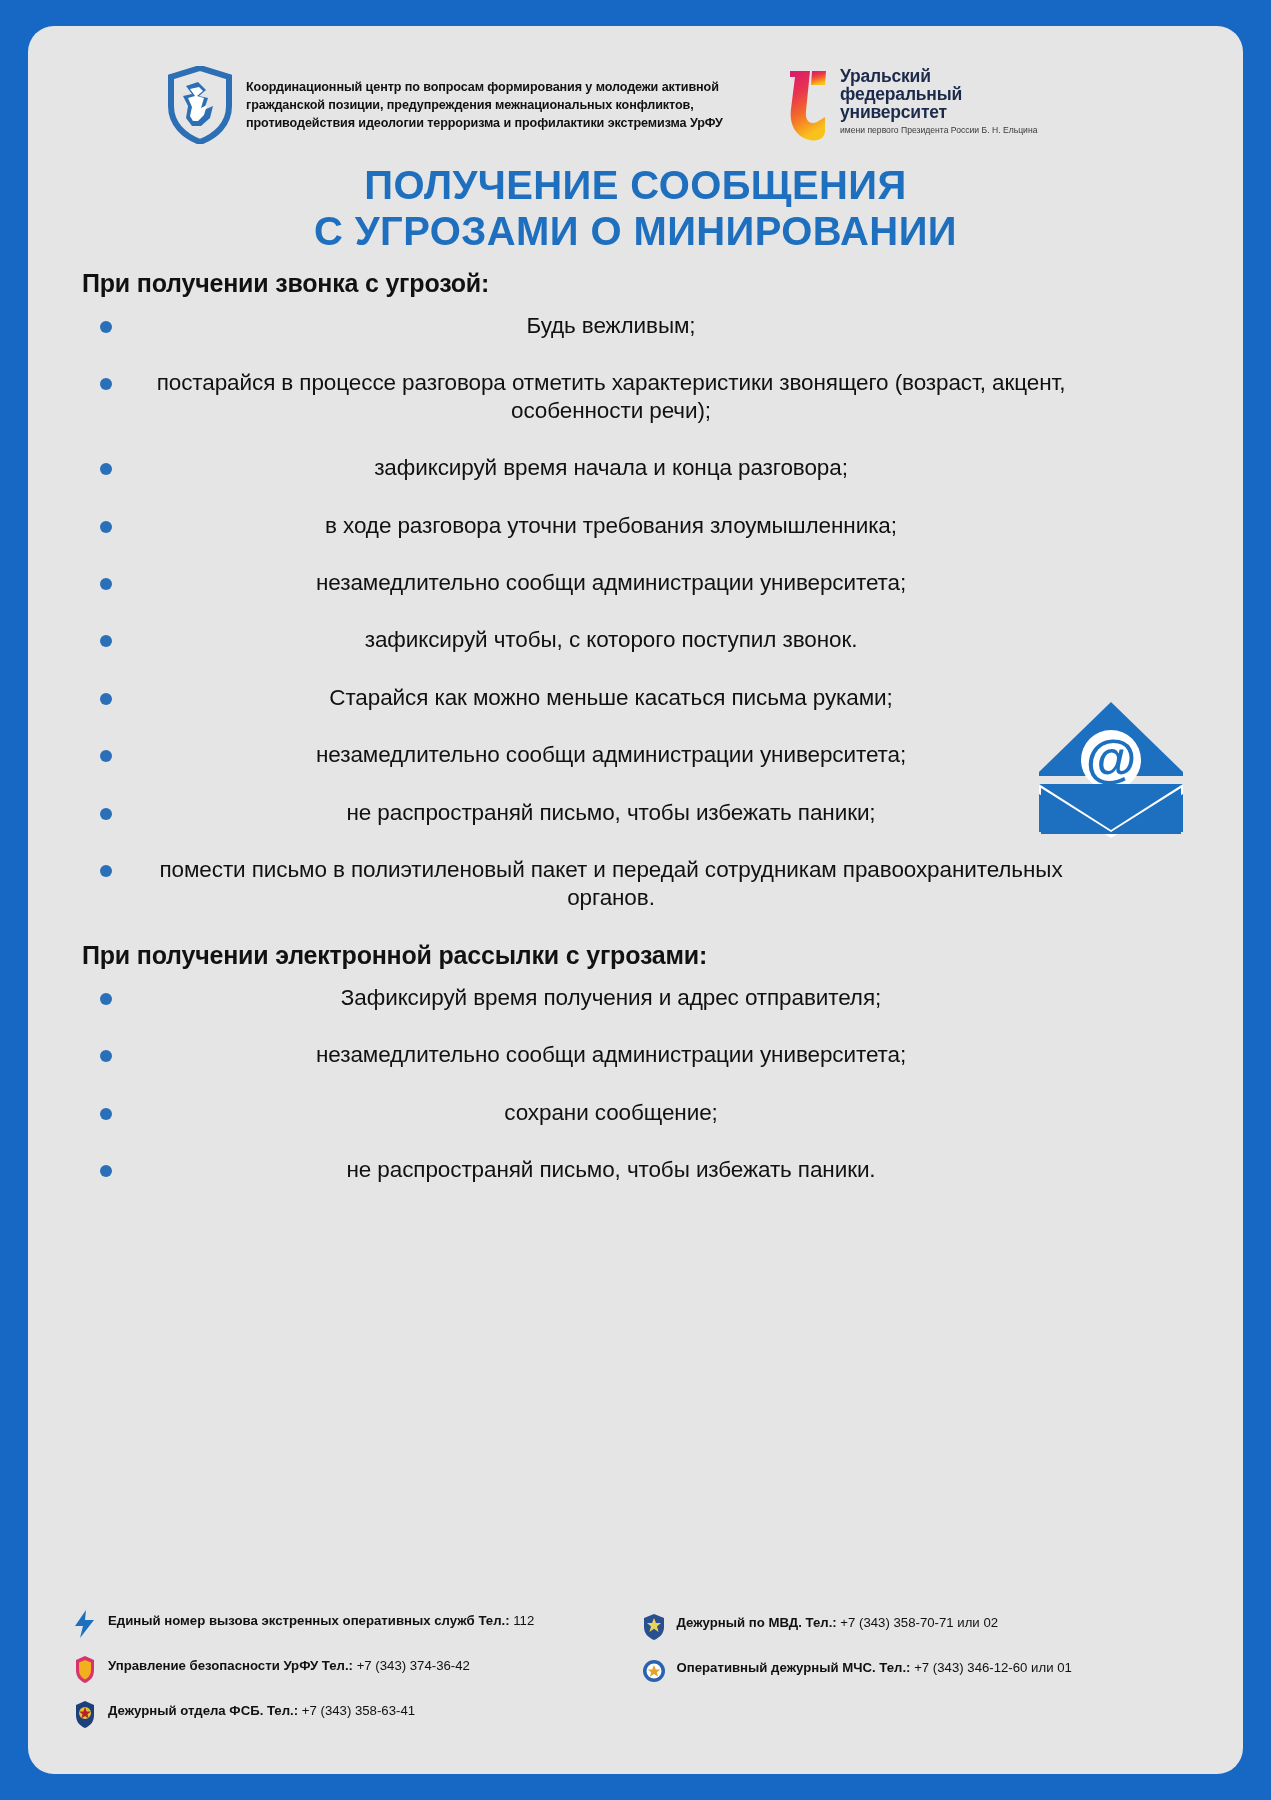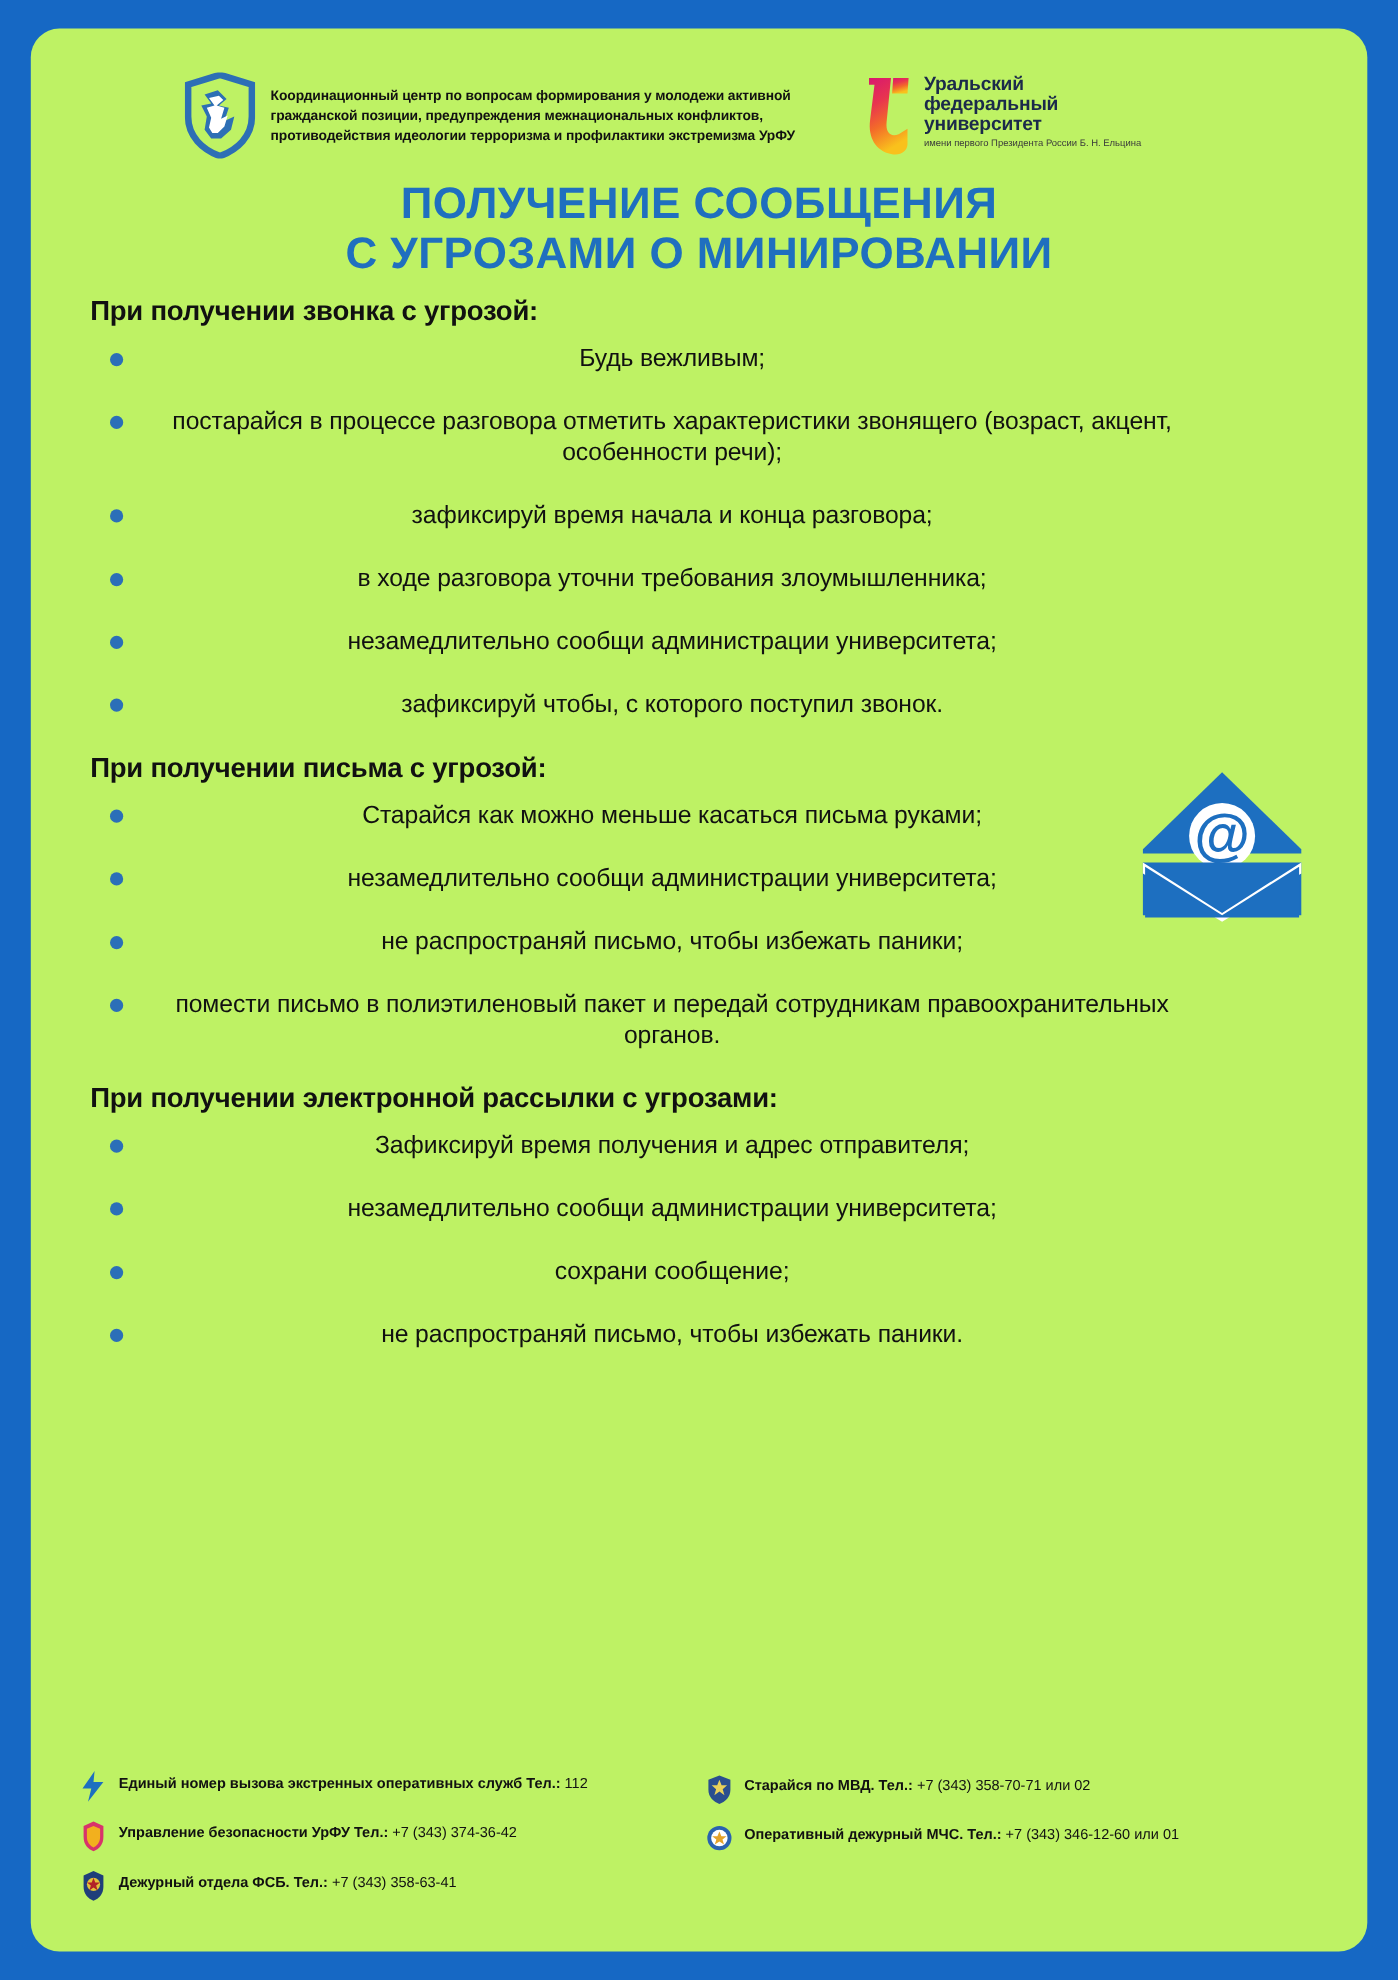--- a/index.html
+++ b/index.html
@@ -16,21 +16,21 @@
     width: 1271px;
     height: 1800px;
     background: #1668c4;
     padding: 26px 28px;
   }
 
   #sheet {
     position: relative;
     width: 100%;
     height: 100%;
-    background: #bef264;
+    background: #e5e5e5;
     border-radius: 26px;
     overflow: hidden;
     padding: 24px 40px 10px 40px;
   }
 
   
   .header {
     display: flex;
     align-items: center;
     justify-content: flex-start;
@@ -210,21 +210,20 @@
     <h2 class="section-head">При получении звонка с угрозой:</h2>
     <ul class="bullets">
       <li><span class="dot"></span><span>Будь вежливым;</span></li>
       <li><span class="dot"></span><span>постарайся в процессе разговора отметить характеристики звонящего (возраст, акцент, особенности речи);</span></li>
       <li><span class="dot"></span><span>зафиксируй время начала и конца разговора;</span></li>
       <li><span class="dot"></span><span>в ходе разговора уточни требования злоумышленника;</span></li>
       <li><span class="dot"></span><span>незамедлительно сообщи администрации университета;</span></li>
       <li><span class="dot"></span><span>зафиксируй чтобы, с которого поступил звонок.</span></li>
     </ul>
 
-    <h2 class="section-head">При получении письма с угрозой:</h2>
     <ul class="bullets">
       <li><span class="dot"></span><span>Старайся как можно меньше касаться письма руками;</span></li>
       <li><span class="dot"></span><span>незамедлительно сообщи администрации университета;</span></li>
       <li><span class="dot"></span><span>не распространяй письмо, чтобы избежать паники;</span></li>
       <li><span class="dot"></span><span>помести письмо в полиэтиленовый пакет и передай сотрудникам правоохранительных органов.</span></li>
     </ul>
 
     <h2 class="section-head">При получении электронной рассылки с угрозами:</h2>
     <ul class="bullets">
       <li><span class="dot"></span><span>Зафиксируй время получения и адрес отправителя;</span></li>
@@ -292,21 +291,21 @@
       <div class="footer-col right">
 
         <div class="fitem">
           <div class="ficon">
             <svg viewBox="0 0 26 30" width="26" height="30" aria-hidden="true">
               <path d="M13 3 L23 7 L23 16 C23 23 18 27 13 29 C8 27 3 23 3 16 L3 7 Z" fill="#2a4f8f"></path>
               <path d="M13 7 L15 12 L20 12 L16 15.5 L17.6 21 L13 17.7 L8.4 21 L10 15.5 L6 12 L11 12 Z" fill="#e8d25a"></path>
             </svg>
           </div>
           <div class="ftext">
-            <span>Старайся по МВД. Тел.:</span>
+            <span>Дежурный по МВД. Тел.:</span>
             <span class="num">+7 (343) 358-70-71 или 02</span>
           </div>
         </div>
 
         <div class="fitem">
           <div class="ficon">
             <svg viewBox="0 0 26 30" width="26" height="30" aria-hidden="true">
               <circle cx="13" cy="15" r="11" fill="#2a62b0"></circle>
               <circle cx="13" cy="15" r="7.5" fill="#ffffff"></circle>
               <path d="M13 9 L14.8 13.4 L19.5 13.4 L15.8 16.2 L17.2 20.8 L13 18 L8.8 20.8 L10.2 16.2 L6.5 13.4 L11.2 13.4 Z" fill="#e4a32a"></path>

